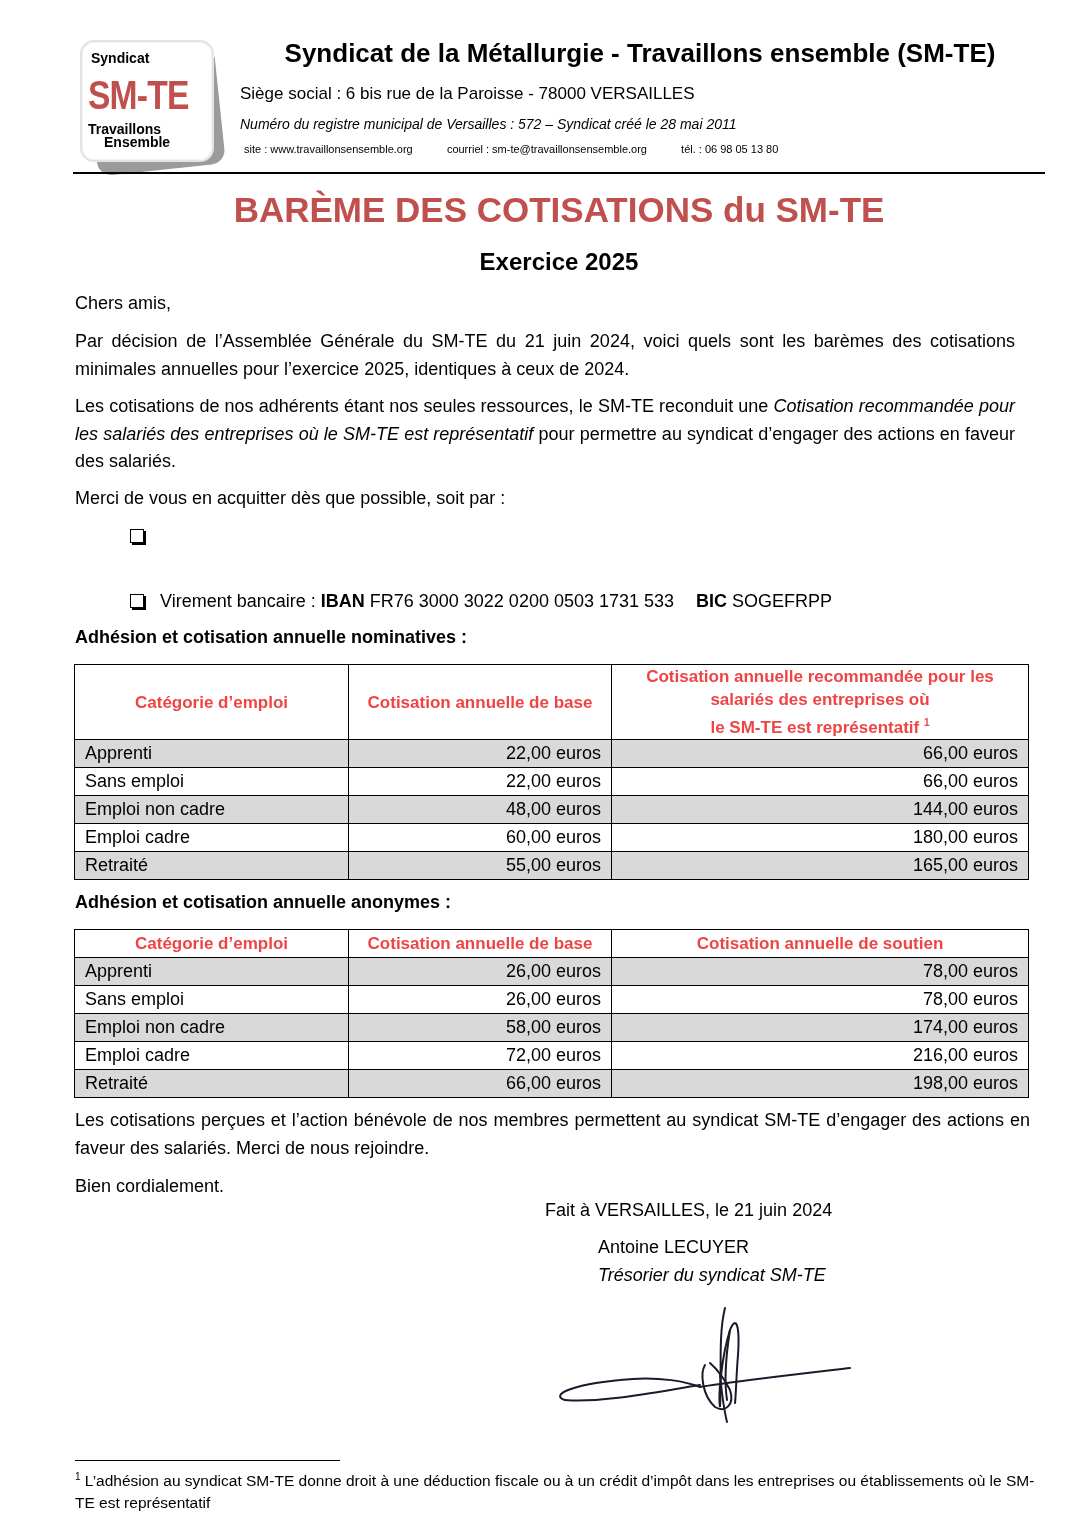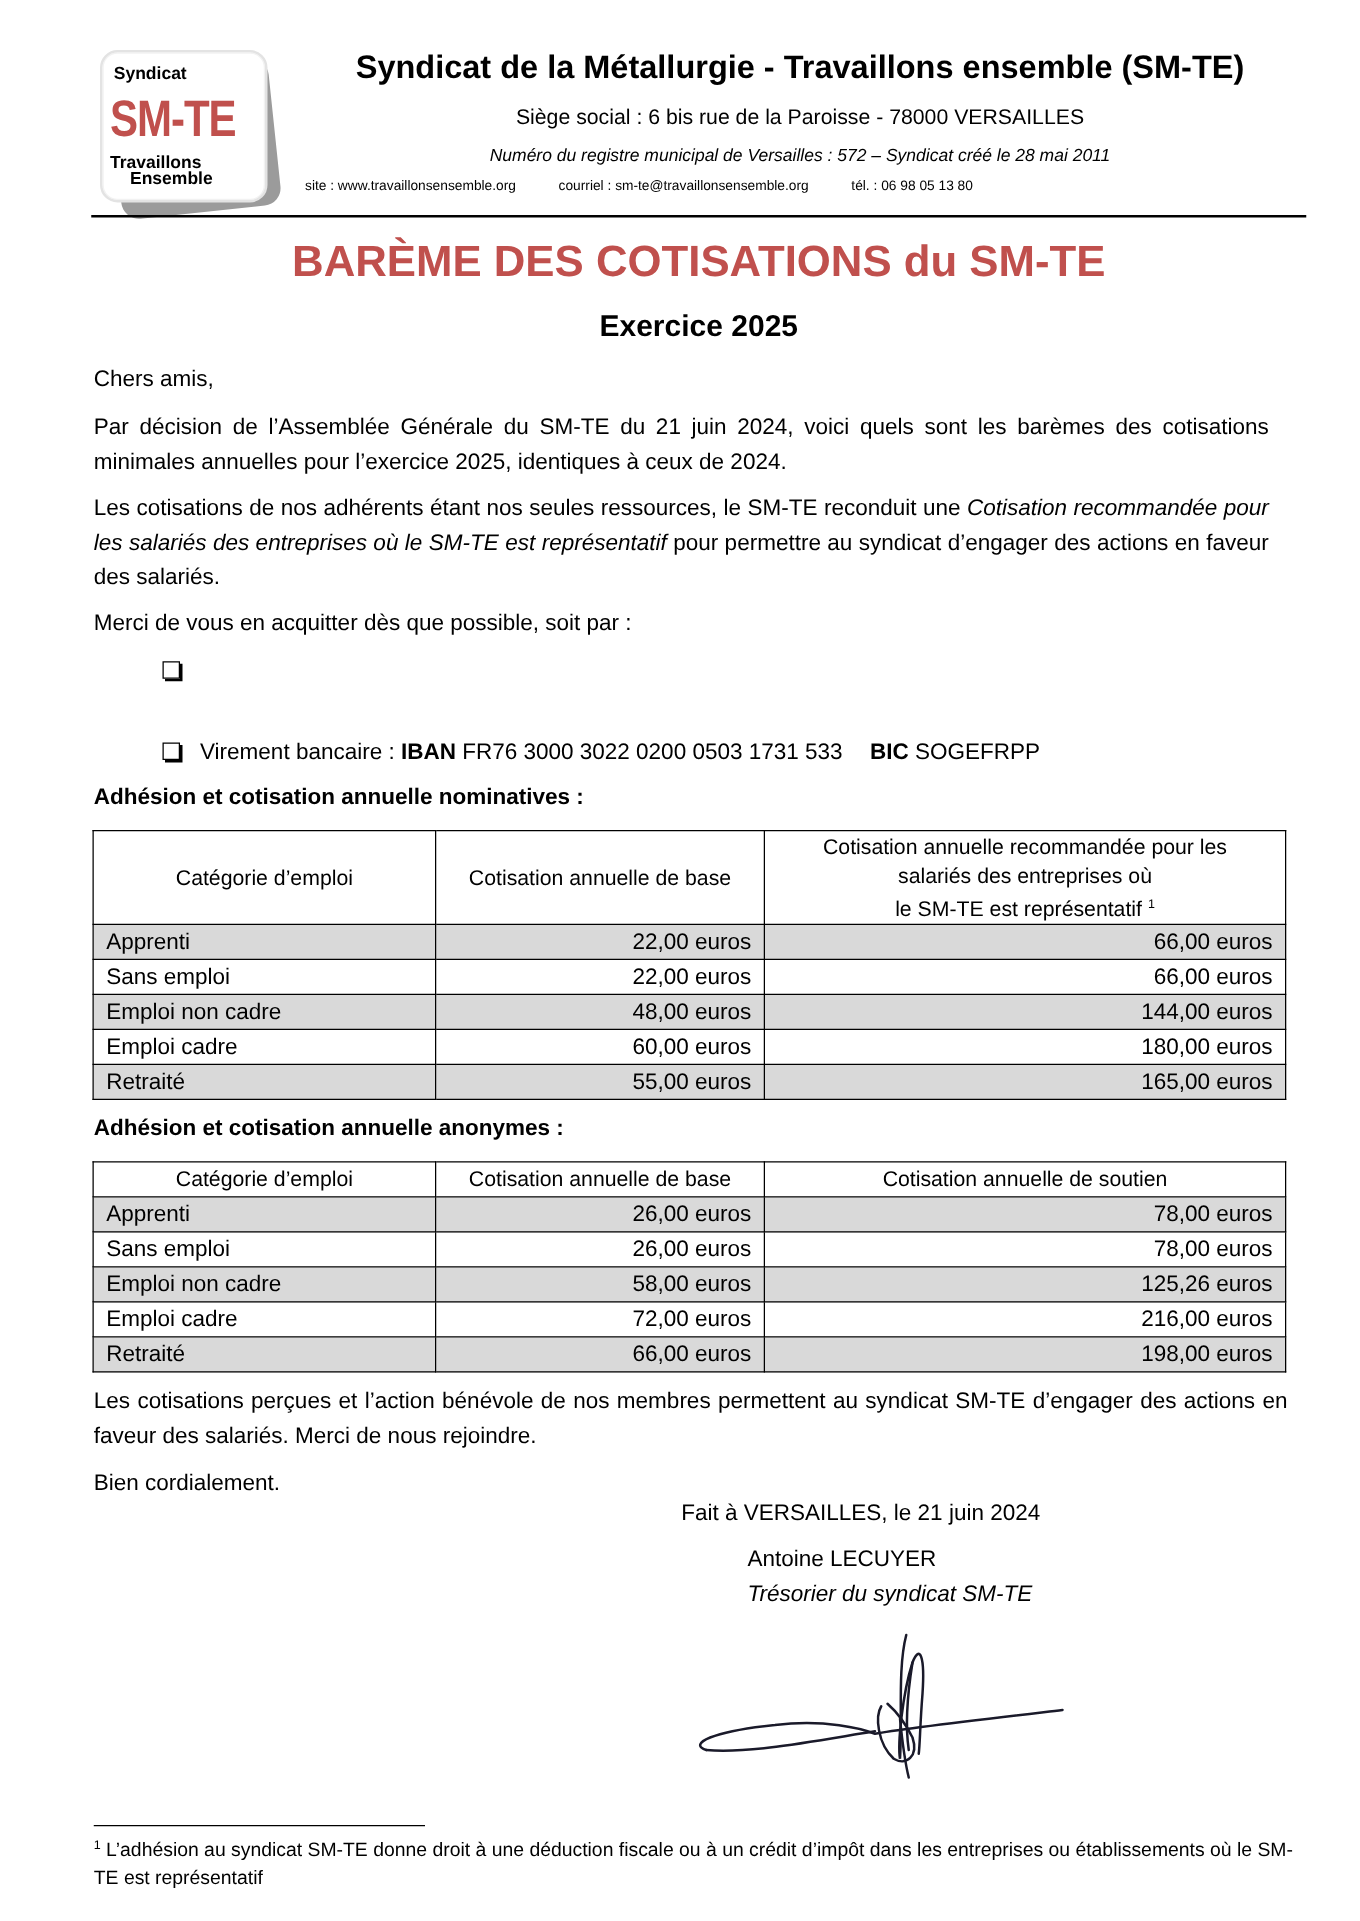--- a/index.html
+++ b/index.html
@@ -14,42 +14,42 @@
                border:2px solid #e3e3e3; border-radius:14px; box-shadow:0 0 0 1px #f2f2f2 inset; }
   .logo-syn { left:91px; top:50px; font-size:14px; font-weight:bold; }
   .logo-smte { left:88px; top:72px; font-size:41px; font-weight:bold; color:#c0504d;
                letter-spacing:-1px; transform:scaleX(0.82); transform-origin:left top; }
   .logo-trav { left:88px; top:121px; font-size:14px; font-weight:bold; }
   .logo-ens  { left:104px; top:134px; font-size:14px; font-weight:bold; }
 
   
   .org-title { left:240px; top:38px; width:800px; font-size:26px; font-weight:bold; text-align:center;
                white-space:nowrap; }
-  .hdr-line { left:240px; width:800px; text-align:center; white-space:nowrap; }
+  .hdr-line { left:240px; width:800px; text-align:left; white-space:nowrap; }
   .hdr-addr { top:84px; font-size:17px; }
   .hdr-reg  { top:116px; font-size:14px; font-style:italic; }
   .hdr-contact { left:244px; top:143px; font-size:11px; white-space:nowrap; }
   .hdr-contact span { display:inline-block; }
   .rule { left:73px; top:172px; width:972px; height:2px; background:#000; }
 
   .main-title { left:0; top:190px; width:1118px; text-align:center; font-size:35px; font-weight:bold;
                 color:#c0504d; white-space:nowrap; }
   .subtitle { left:0; top:248px; width:1118px; text-align:center; font-size:24px; font-weight:bold; }
 
   .para { left:75px; width:940px; font-size:18px; line-height:27.5px; text-align:justify; }
   .para .it { font-style:italic; }
   .bullet { left:130px; font-size:18px; line-height:27px; white-space:nowrap; }
   .chk { display:inline-block; width:12px; height:12px; border:1.5px solid #000;
          box-shadow:2px 2px 0 #000; margin-right:16px; vertical-align:-1px; }
   .b { font-weight:bold; }
   .section-h { left:75px; font-size:18px; font-weight:bold; }
 
   table.grid { position:absolute; left:74px; border-collapse:collapse; font-size:18px; }
   table.grid td, table.grid th { border:1px solid #000; padding:0 10px; height:27px; line-height:27px; }
-  table.grid th { color:#000000; font-weight:normal; font-size:17px; text-align:center; }
+  table.grid th { color:#ef4444; font-weight:bold; font-size:17px; text-align:center; }
   table.grid td.cat { text-align:left; }
   table.grid td.num { text-align:right; }
   table.grid tr.gray td { background:#d9d9d9; }
   .col1 { width:253px; } .col2 { width:242px; } .col3 { width:396px; }
   sup { font-size:10px; }
 
   .fn-rule { left:75px; top:1460px; width:265px; height:1px; background:#000; }
   .footnote { left:75px; top:1466px; width:975px; font-size:15.5px; line-height:22px; }
 </style>
 </head>
@@ -144,21 +144,21 @@
     <td class="num">78,00 euros</td>
   </tr>
   <tr>
     <td class="cat">Sans emploi</td>
     <td class="num">26,00 euros</td>
     <td class="num">78,00 euros</td>
   </tr>
   <tr class="gray">
     <td class="cat">Emploi non cadre</td>
     <td class="num">58,00 euros</td>
-    <td class="num">125,26 euros</td>
+    <td class="num">174,00 euros</td>
   </tr>
   <tr>
     <td class="cat">Emploi cadre</td>
     <td class="num">72,00 euros</td>
     <td class="num">216,00 euros</td>
   </tr>
   <tr class="gray">
     <td class="cat">Retraité</td>
     <td class="num">66,00 euros</td>
     <td class="num">198,00 euros</td>

